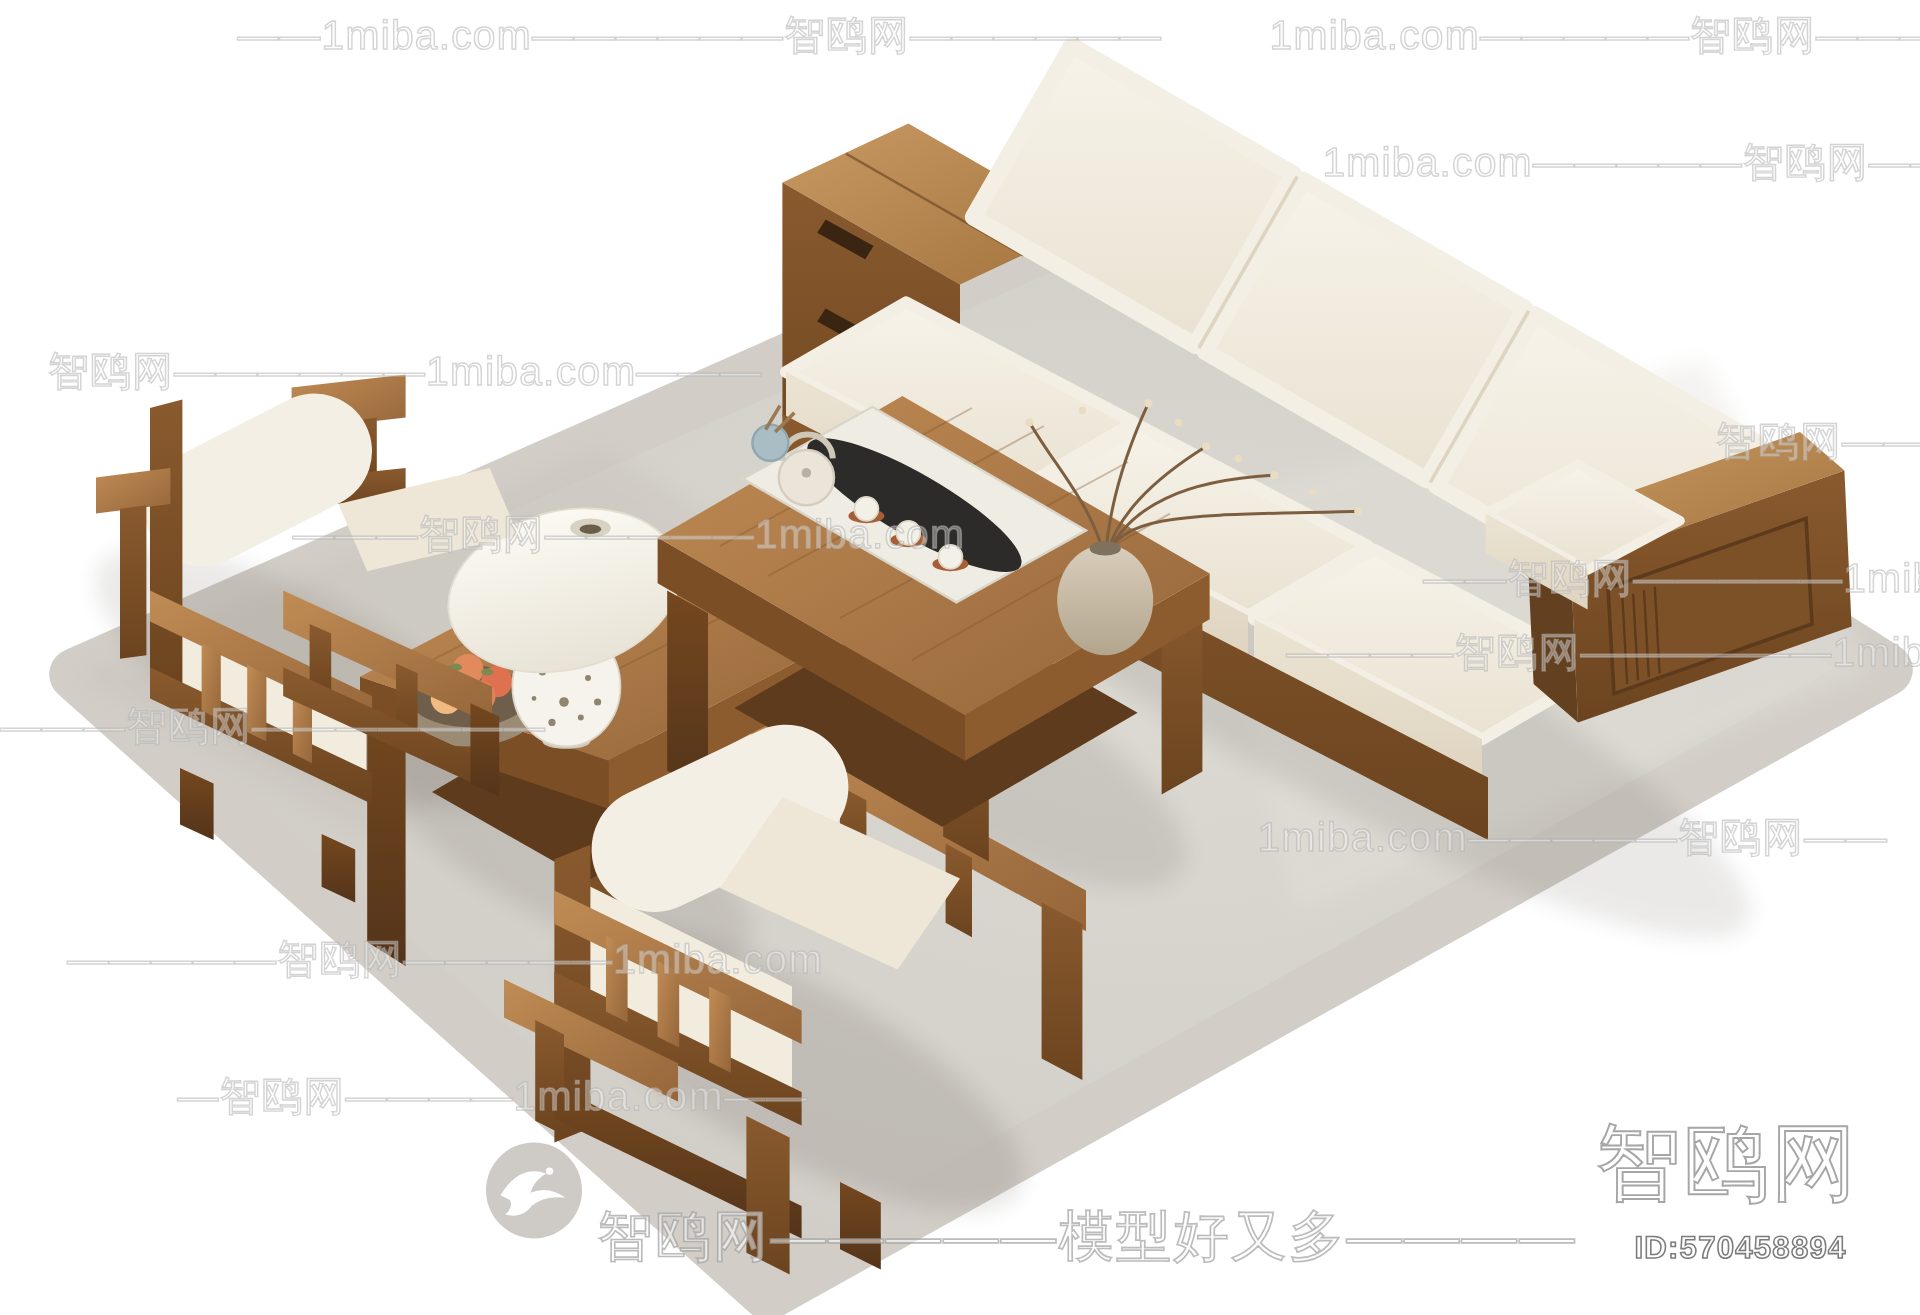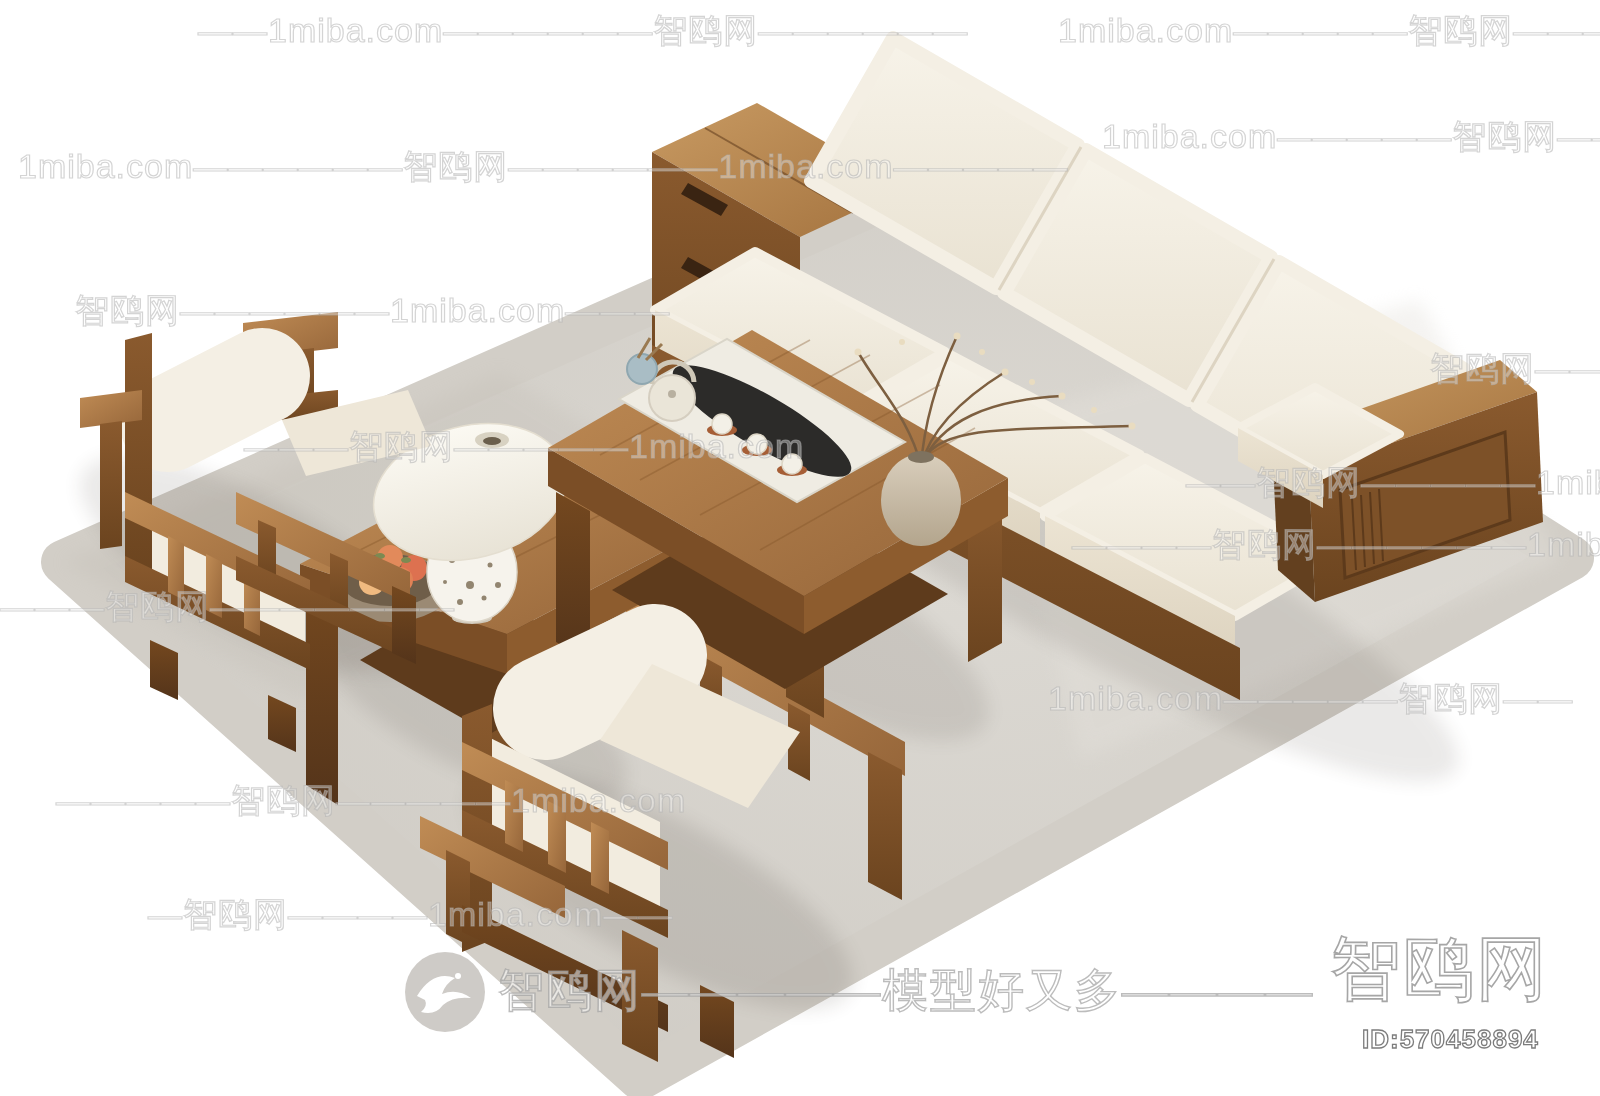--- a/index.html
+++ b/index.html
@@ -277,36 +277,35 @@
     </g>
     <path d="M462,905 L668,1005 L668,1032 L462,932 Z" fill="url(#gWoodDark)"></path>
     <path d="M622,930 L658,948 L658,1062 L622,1044 Z" fill="url(#gWoodSide)"></path>
     <path d="M700,985 L734,1002 L734,1058 L700,1041 Z" fill="url(#gWoodDark)"></path>
   </g>
 </svg>
 
 <div class="wm-layer">
       <div class="wm" style="left: 198px; top: 12px;">——1miba.com——————智鸥网——————</div>
       <div class="wm" style="left: 1058px; top: 12px;">1miba.com—————智鸥网———</div>
-      <div class="wm" style="left: 18px; top: 148px;">1miba.com——————智鸥网——————1miba.com—————</div>
       <div class="wm" style="left: 1102px; top: 118px;">1miba.com—————智鸥网——</div>
-      <div class="wm" style="left: 40px; top: 292px; margin-left: 35px;">智鸥网——————1miba.com———</div>
+      <div class="wm" style="left: 40px; top: 292px;">智鸥网——————1miba.com———</div>
       <div class="wm" style="left: 1430px; top: 350px;">智鸥网————</div>
       <div class="wm" style="left: 244px; top: 428px;">———智鸥网—————1miba.com</div>
       <div class="wm" style="left: 1186px; top: 464px;">——智鸥网—————1miba.com</div>
       <div class="wm" style="left: 1072px; top: 526px;">————智鸥网——————1miba.com</div>
       <div class="wm" style="left: -70px; top: 588px;">—————智鸥网———————</div>
       <div class="wm" style="left: 1048px; top: 680px;">1miba.com—————智鸥网——</div>
       <div class="wm" style="left: 44px; top: 782px; margin-left: 12px;">—————智鸥网—————1miba.com</div>
       <div class="wm" style="left: 148px; top: 896px;">—智鸥网————1miba.com——</div>
     </div>
 
 <svg class="wm-logo" style="left:403px;top:950px;" viewBox="0 0 84 84">
   <circle cx="42" cy="42" r="40" fill="#c5c2bd" opacity="0.85"></circle>
   <path d="M14,46 Q30,20 52,28 Q42,34 39,44 Q54,38 68,48 Q50,46 40,55 Q32,66 18,62 Q25,56 22,50 Z" fill="#ffffff"></path>
   <circle cx="55" cy="26" r="3" fill="#ffffff"></circle>
 </svg>
-<div class="wm-banner" style="left:498px;top:960px;font-family:Liberation Serif, serif;">智鸥网—————模型好又多————</div>
+<div class="wm-banner" style="left:498px;top:1000px;">智鸥网—————模型好又多————</div>
 
 <div class="corner-brand" style="left:1330px;top:922px;">智鸥网</div>
 <div class="corner-id" style="left:1362px;top:1024px;">ID:570458894</div>
 
 </div>
 
 </body></html>

